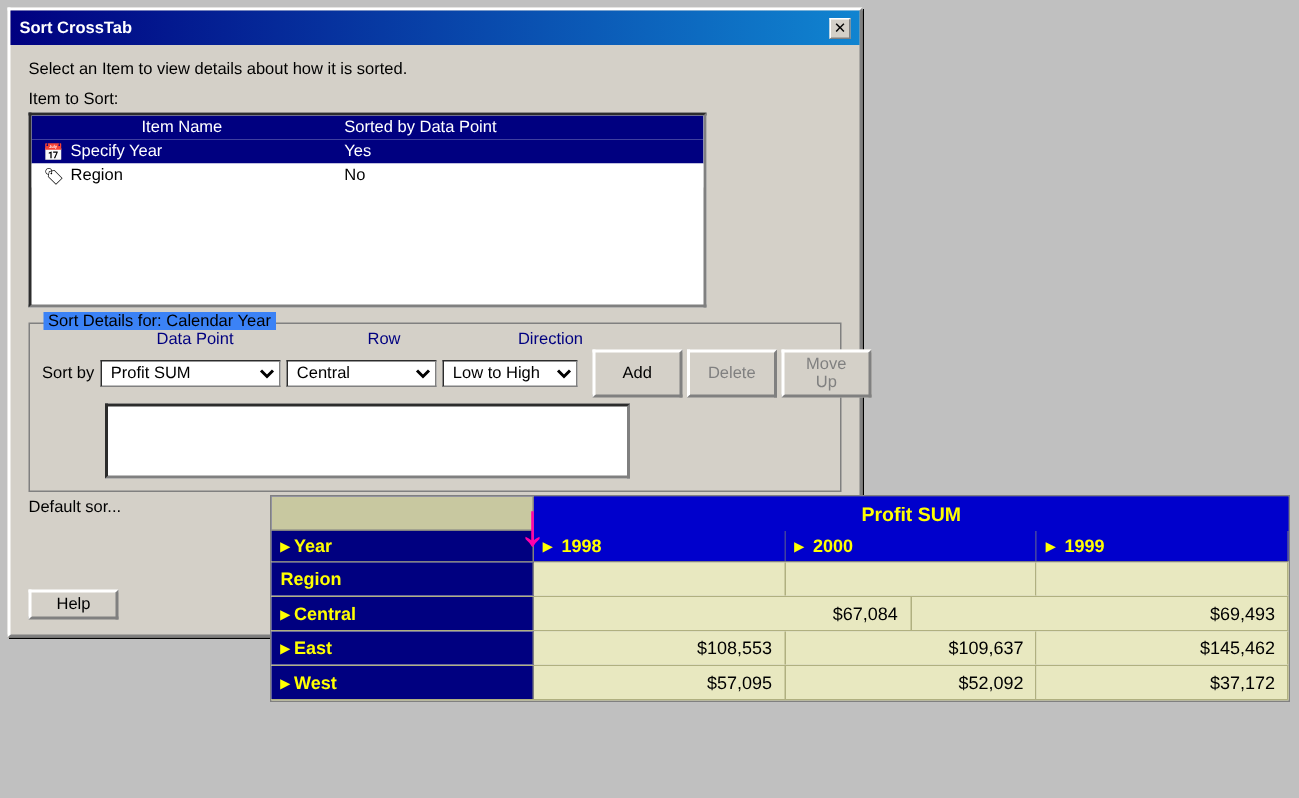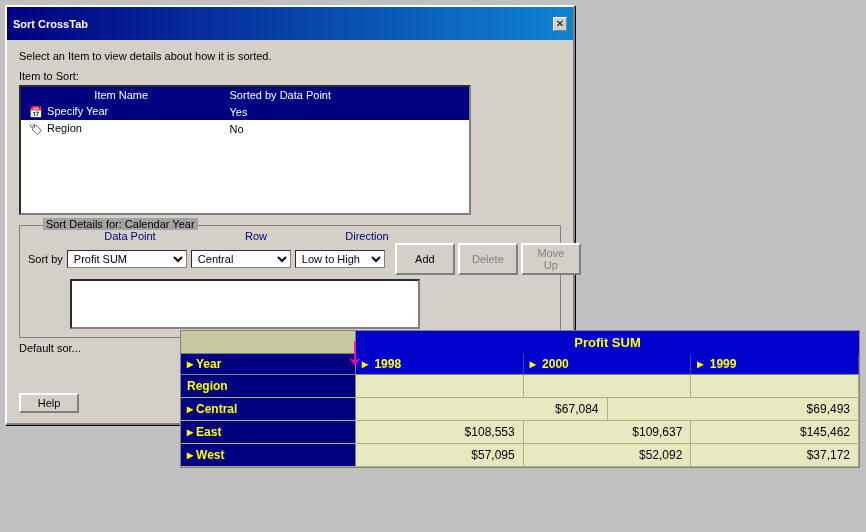--- a/index.html
+++ b/index.html
@@ -27,21 +27,21 @@
       box-shadow: 1px 1px 0 #000;
     }
 
     .title-bar {
       background: linear-gradient(to right, #000080, #1084d0);
       color: white;
       padding: 3px 6px;
       display: flex;
       justify-content: space-between;
       align-items: center;
-      height: 33px;
+      height: 23px;
     }
 
     .title-bar-text {
       font-size: 11px;
       font-weight: bold;
     }
 
     .title-bar-close {
       width: 14px;
       height: 14px;
@@ -129,22 +129,22 @@
     .group-box {
       border: 1px solid #808080;
       margin-top: 10px;
       padding: 4px 8px 8px;
       position: relative;
     }
 
     .group-box-legend {
       position: absolute;
       top: -8px;
-      left: 23px;
-      background: #a3a3a3;
+      left: 9px;
+      background: #3b82f6;
       padding: 0 3px;
       font-size: 11px;
       color: #000;
     }
 
     .group-desc {
       font-size: 11px;
       margin-bottom: 8px;
       margin-top: 4px;
     }

